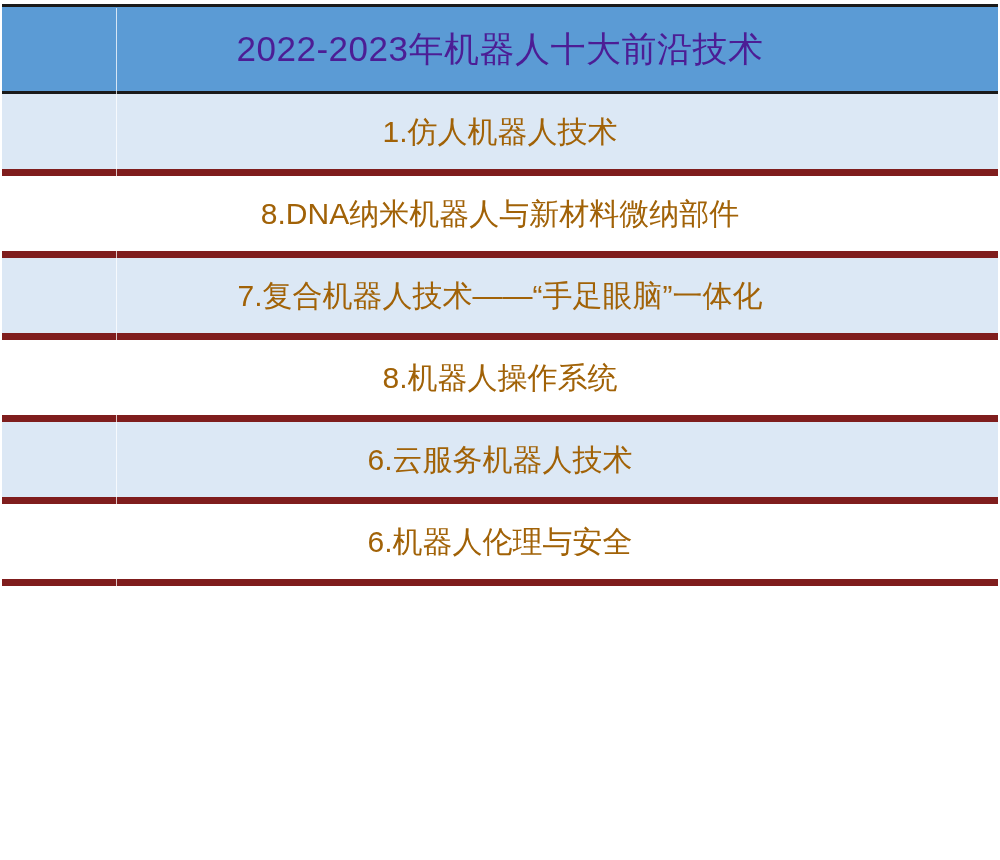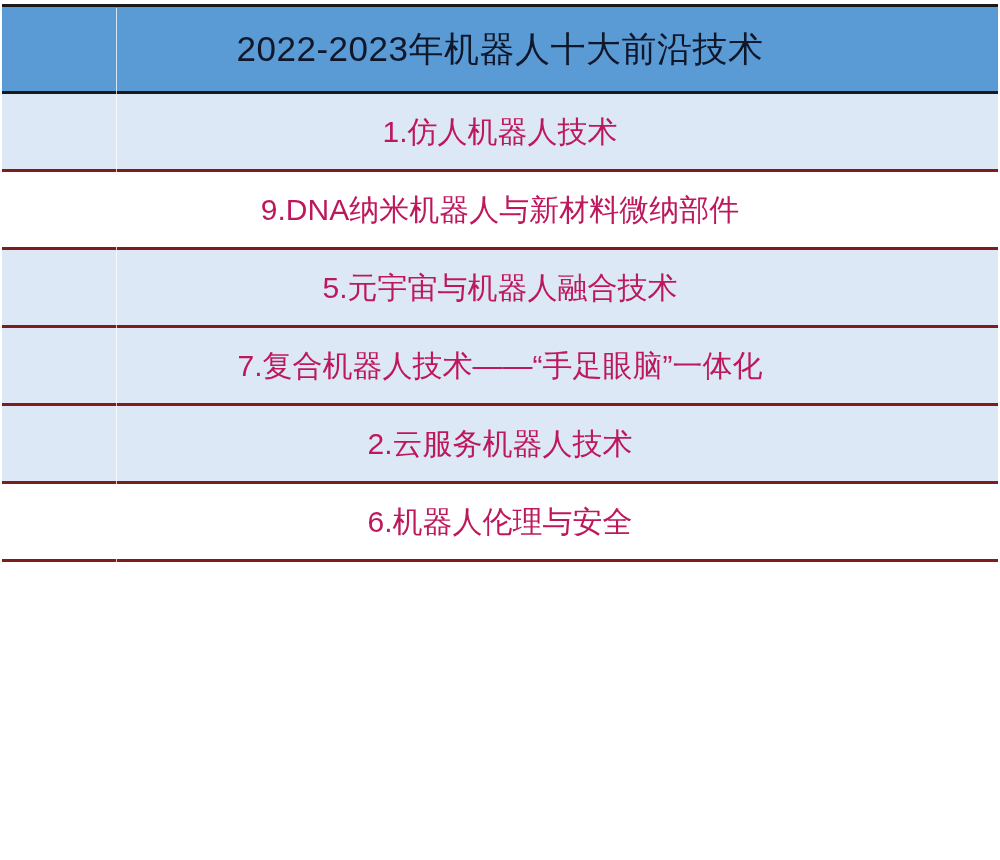--- a/index.html
+++ b/index.html
@@ -25,41 +25,41 @@
 
   .tech-table {
     width: 100%;
     border-collapse: collapse;
     table-layout: fixed;
   }
 
   
   .tech-table .header-row td {
     background: #5B9BD5;
-    color: #0f172a;
+    color: #4c1d95;
     height: 84px;
     text-align: center;
     vertical-align: middle;
     font-size: 35px;
     font-weight: 400;
     letter-spacing: 0.5px;
     border-top: 3px solid #1a1a1a;
     border-bottom: 3px solid #1a1a1a;
     padding: 0;
     white-space: nowrap;
   }
 
   
   .tech-table .data-row td {
     height: 75px;
     text-align: center;
     vertical-align: middle;
     font-size: 30px;
-    color: #be185d;
-    border-bottom: 3px solid #7f1d1d;
+    color: #a16207;
+    border-bottom: 7px solid #7f1d1d;
     padding: 0;
     white-space: nowrap;
     position: relative;
   }
 
   .tech-table .data-row.shade td {
     background: #DCE8F5;
   }
   .tech-table .data-row.plain td {
     background: #ffffff;
@@ -96,36 +96,36 @@
       </tr>
     </thead>
     <tbody>
       <tr class="data-row shade">
         <td>
           <span class="cell-text">1.仿人机器人技术</span>
         </td>
       </tr>
       <tr class="data-row plain">
         <td>
-          <span class="cell-text">9.DNA纳米机器人与新材料微纳部件</span>
-        </td>
-      </tr>
-      <tr class="data-row shade">
-        <td>
-          <span class="cell-text">5.元宇宙与机器人融合技术</span>
+          <span class="cell-text">8.DNA纳米机器人与新材料微纳部件</span>
         </td>
       </tr>
       <tr class="data-row shade">
         <td>
           <span class="cell-text">7.复合机器人技术——“手足眼脑”一体化</span>
         </td>
       </tr>
+      <tr class="data-row plain">
+        <td>
+          <span class="cell-text">8.机器人操作系统</span>
+        </td>
+      </tr>
       <tr class="data-row shade">
         <td>
-          <span class="cell-text">2.云服务机器人技术</span>
+          <span class="cell-text">6.云服务机器人技术</span>
         </td>
       </tr>
       <tr class="data-row plain">
         <td>
           <span class="cell-text">6.机器人伦理与安全</span>
         </td>
       </tr>
     </tbody>
   </table>
 </div>

